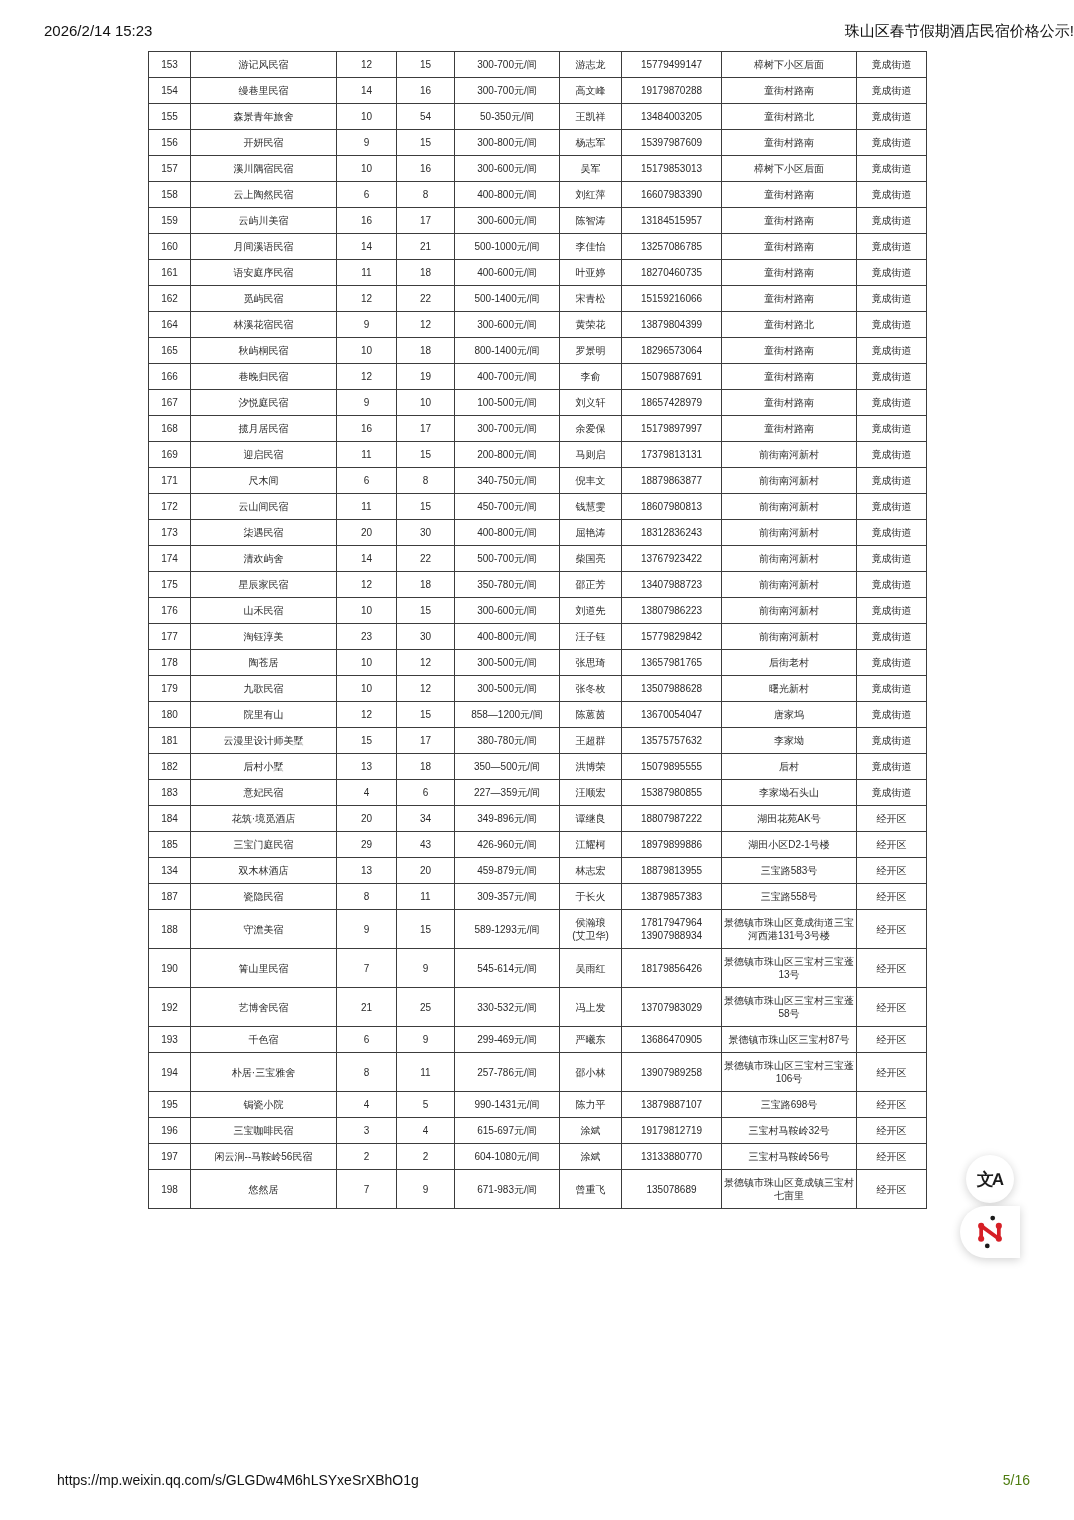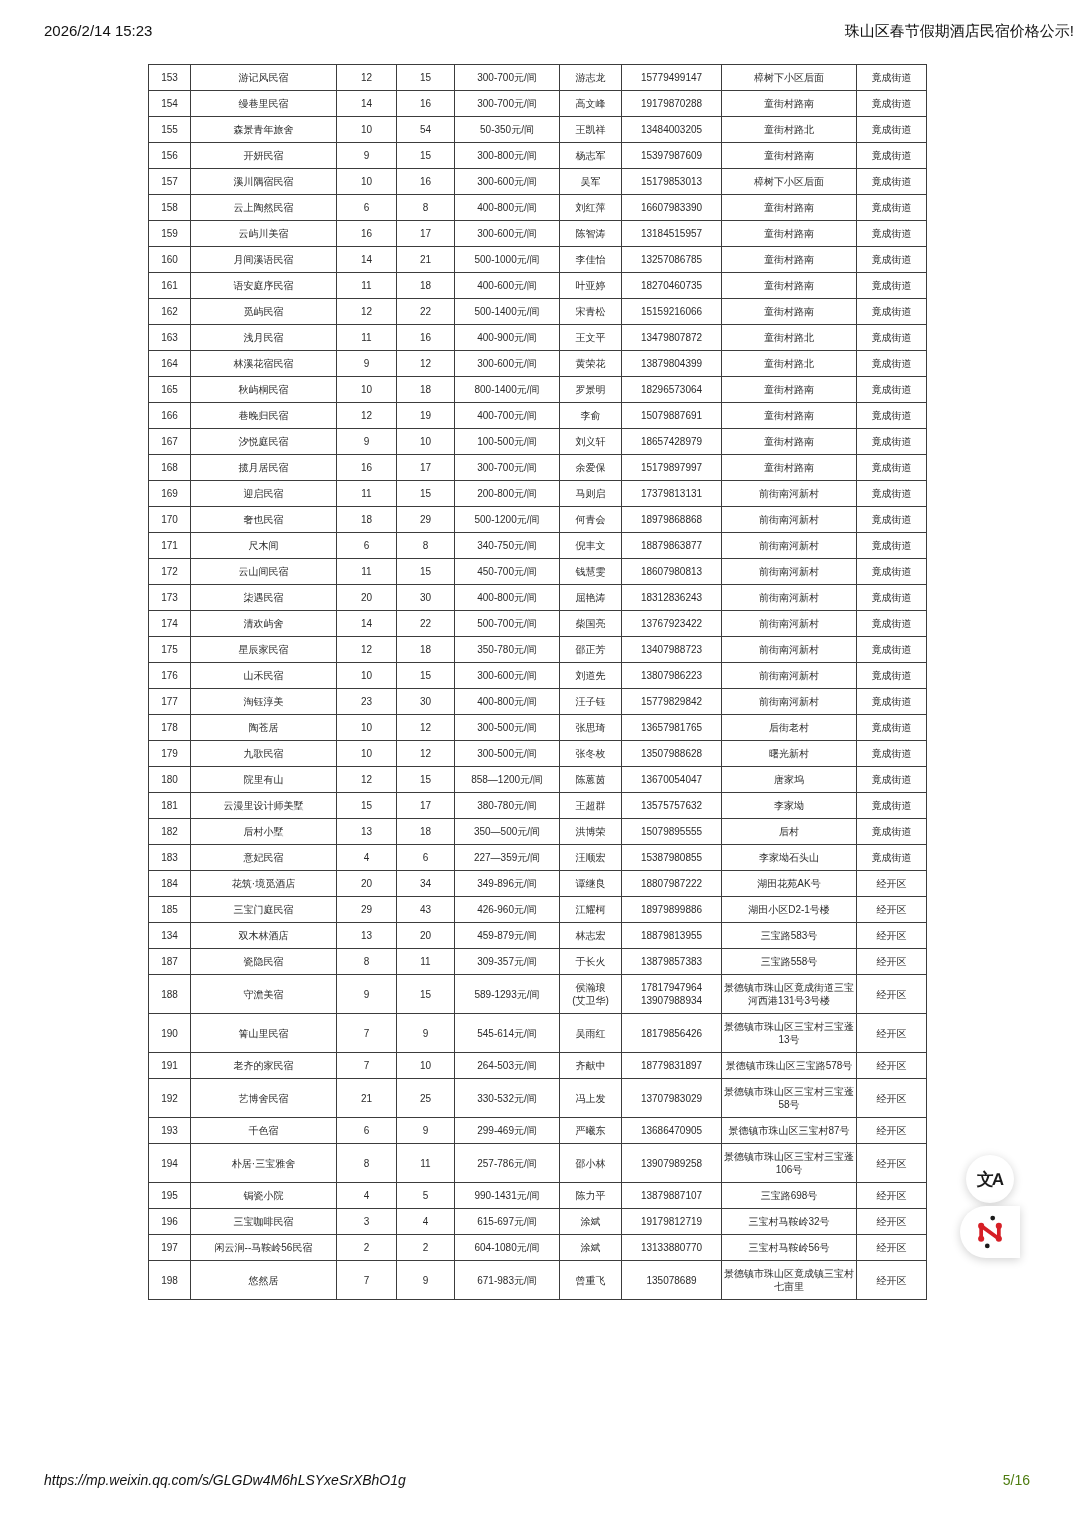--- a/index.html
+++ b/index.html
@@ -16,43 +16,43 @@
   }
   .timestamp {
     position: absolute; left: 44px; top: 0;
     font-size: 15px; color: #111;
   }
   .doc-title {
     position: absolute; left: 0; top: 0; width: 100%;
     text-align: right; font-size: 15px; color: #111;
   }
   table.price-table {
-    position: absolute; left: 148px; top: 64px;
+    position: absolute; left: 148px; top: 51px;
     width: 778px;
     border-collapse: collapse;
     table-layout: fixed;
     border-radius: 24px;
   }
   table.price-table td {
     border: 1px solid #3c3c3c;
     font-size: 10px;
     line-height: 13px;
     padding: 6px 2px;
     text-align: center;
     vertical-align: middle;
     color: #2a2a2a;
     white-space: pre-line;
     word-break: break-all;
   }
   .footer-bar {
     position: absolute; top: 1472px; left: 0; width: 100%; height: 20px;
   }
   .footer-url {
-    position: absolute; left: 44px; top: 0;
-    font-size: 14px; color: #111; font-style: italic;
+    position: absolute; left: 57px; top: 0;
+    font-size: 14px; color: #111;
   }
   .page-number {
     position: absolute; right: 44px; top: 0;
     font-size: 14px; color: #4d7c0f;
   }
   .float-btn {
     position: absolute;
     background: #ffffff;
     border-radius: 50%;
     box-shadow: 0 2px 10px rgba(0,0,0,0.18);
@@ -198,31 +198,20 @@
         <td>觅屿民宿</td>
         <td>12</td>
         <td>22</td>
         <td>500-1400元/间</td>
         <td>宋青松</td>
         <td>15159216066</td>
         <td>童街村路南</td>
         <td>竟成街道</td>
       </tr>
       <tr>
-        <td>163</td>
-        <td>浅月民宿</td>
-        <td>11</td>
-        <td>16</td>
-        <td>400-900元/间</td>
-        <td>王文平</td>
-        <td>13479807872</td>
-        <td>童街村路北</td>
-        <td>竟成街道</td>
-      </tr>
-      <tr>
         <td>164</td>
         <td>林溪花宿民宿</td>
         <td>9</td>
         <td>12</td>
         <td>300-600元/间</td>
         <td>黄荣花</td>
         <td>13879804399</td>
         <td>童街村路北</td>
         <td>竟成街道</td>
       </tr>
@@ -271,31 +260,20 @@
         <td>竟成街道</td>
       </tr>
       <tr>
         <td>169</td>
         <td>迎启民宿</td>
         <td>11</td>
         <td>15</td>
         <td>200-800元/间</td>
         <td>马则启</td>
         <td>17379813131</td>
-        <td>前街南河新村</td>
-        <td>竟成街道</td>
-      </tr>
-      <tr>
-        <td>170</td>
-        <td>奢也民宿</td>
-        <td>18</td>
-        <td>29</td>
-        <td>500-1200元/间</td>
-        <td>何青会</td>
-        <td>18979868868</td>
         <td>前街南河新村</td>
         <td>竟成街道</td>
       </tr>
       <tr>
         <td>171</td>
         <td>尺木间</td>
         <td>6</td>
         <td>8</td>
         <td>340-750元/间</td>
         <td>倪丰文</td>
@@ -494,31 +472,20 @@
       </tr>
       <tr>
         <td>190</td>
         <td>箐山里民宿</td>
         <td>7</td>
         <td>9</td>
         <td>545-614元/间</td>
         <td>吴雨红</td>
         <td>18179856426</td>
         <td>景德镇市珠山区三宝村三宝蓬13号</td>
-        <td>经开区</td>
-      </tr>
-      <tr>
-        <td>191</td>
-        <td>老齐的家民宿</td>
-        <td>7</td>
-        <td>10</td>
-        <td>264-503元/间</td>
-        <td>齐献中</td>
-        <td>18779831897</td>
-        <td>景德镇市珠山区三宝路578号</td>
         <td>经开区</td>
       </tr>
       <tr>
         <td>192</td>
         <td>艺博舍民宿</td>
         <td>21</td>
         <td>25</td>
         <td>330-532元/间</td>
         <td>冯上发</td>
         <td>13707983029</td>

